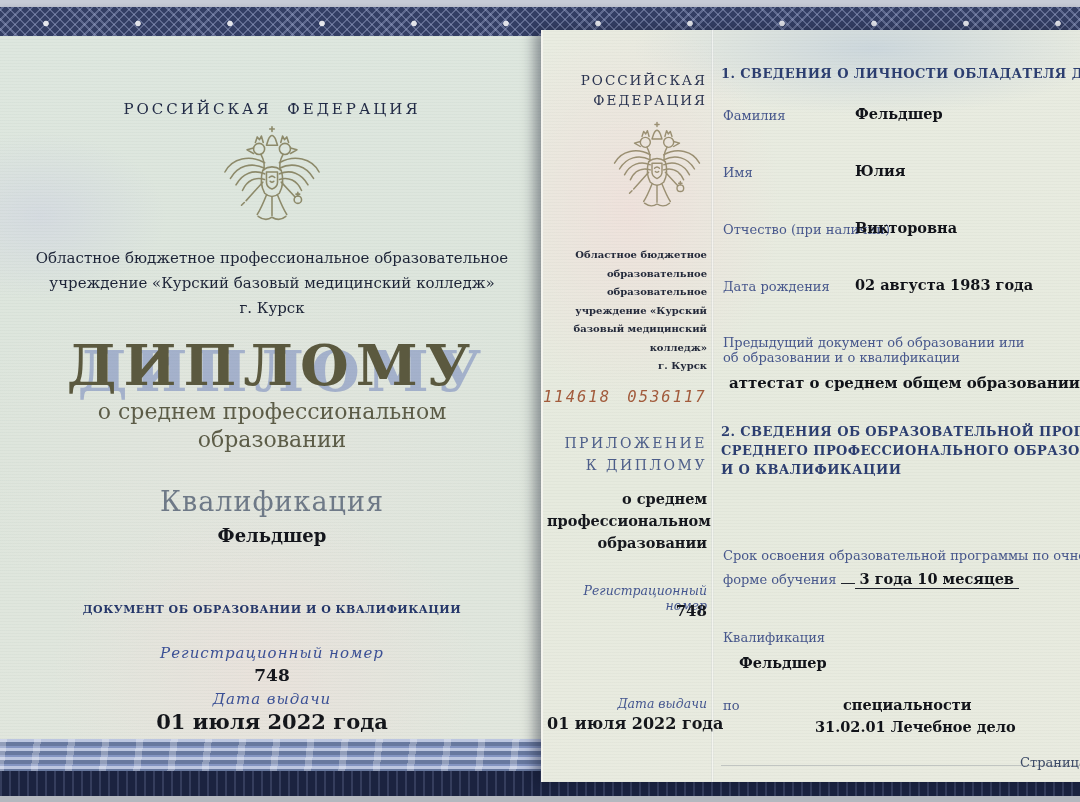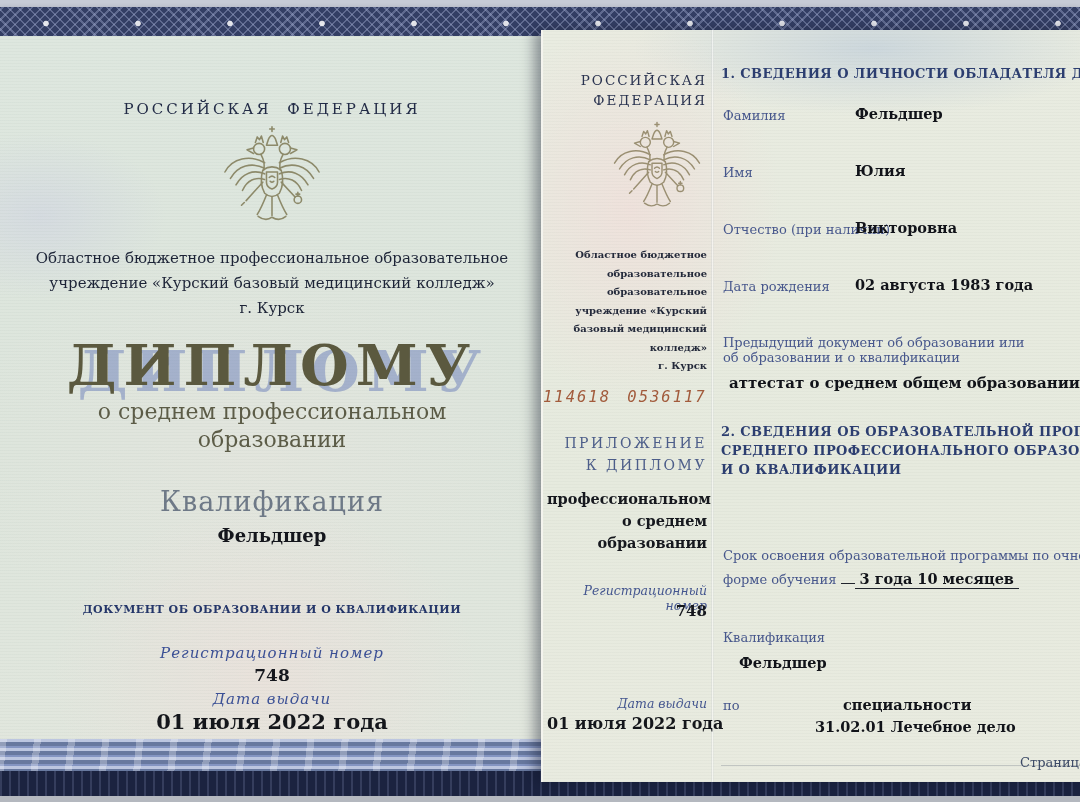--- a/index.html
+++ b/index.html
@@ -214,22 +214,22 @@
       </div>
 
       <div class="sl-block sl-serial" style="top:358px;left:0;width:156px;font-style:italic;">114618 0536117</div>
 
       <div class="sl-block sl-title" style="top:402px;">
         <div>ПРИЛОЖЕНИЕ</div>
         <div>К ДИПЛОМУ</div>
       </div>
 
       <div class="sl-block sl-sub" style="top:458px;">
+        <div>о среднем</div>
         <div>профессиональном</div>
-        <div>о среднем</div>
         <div>образовании</div>
       </div>
 
       <div class="sl-block sl-script" style="top:553px;">Регистрационный номер</div>
       <div class="sl-block sl-num" style="top:572px;">748</div>
 
       <div class="sl-block sl-script" style="top:666px;">Дата выдачи</div>
       <div class="sl-block sl-date" style="top:684px;">01 июля 2022 года</div>
     </div>
 

